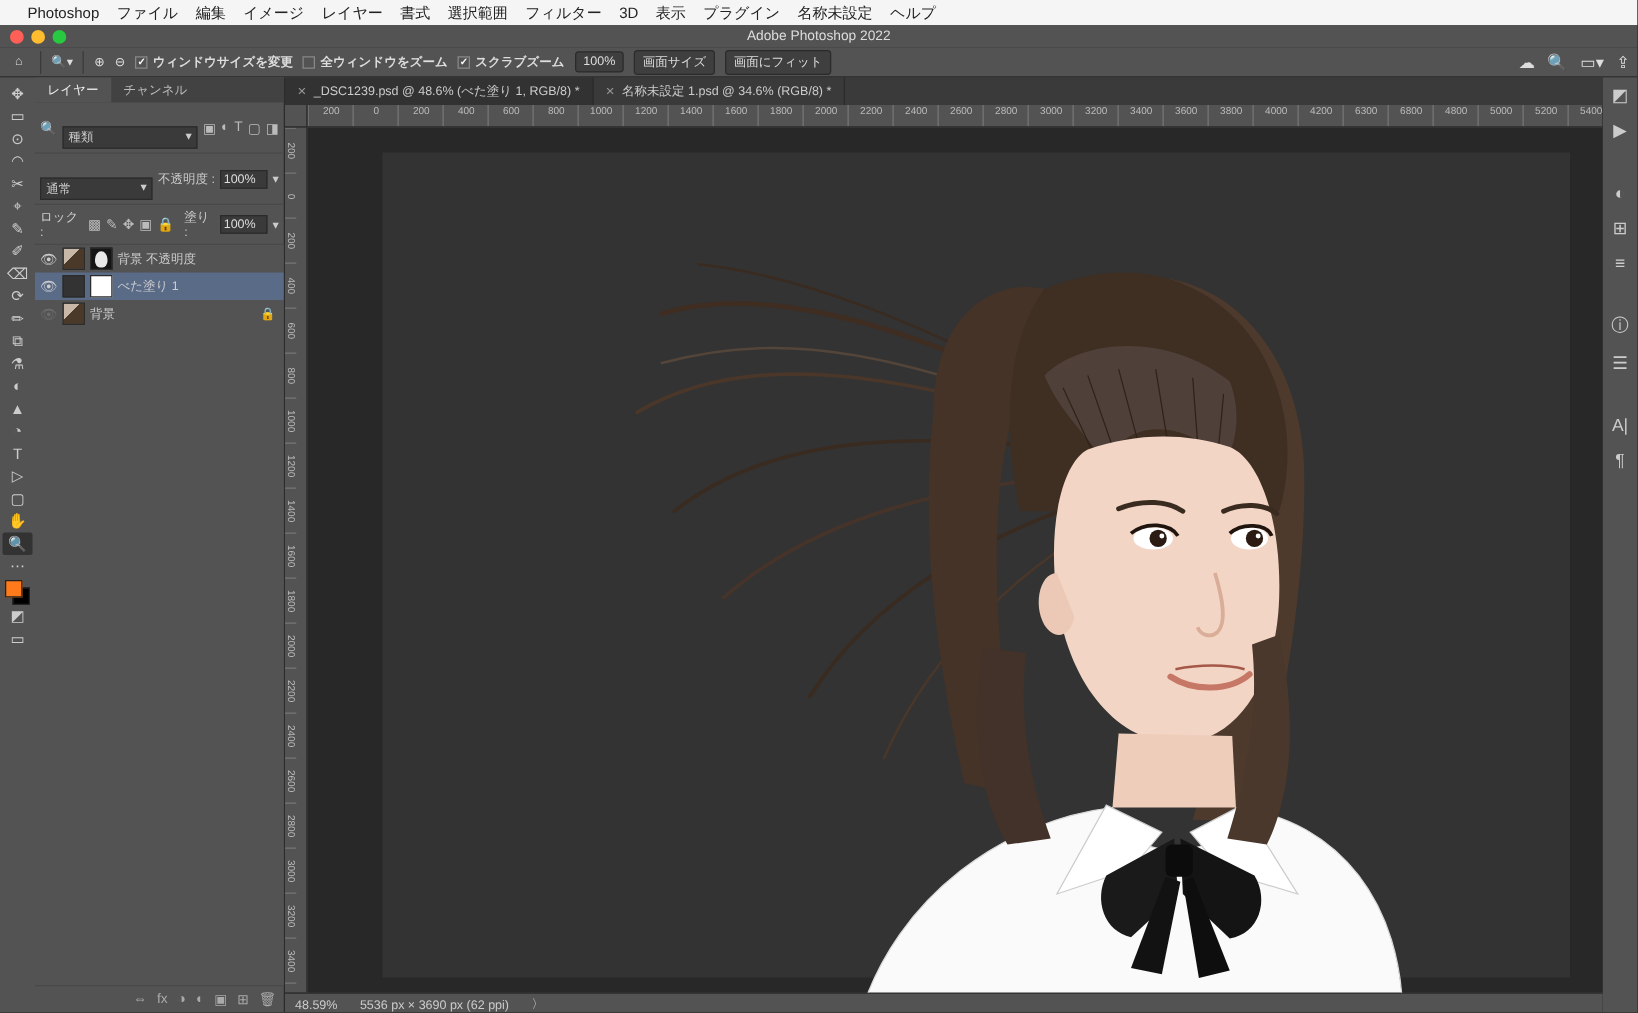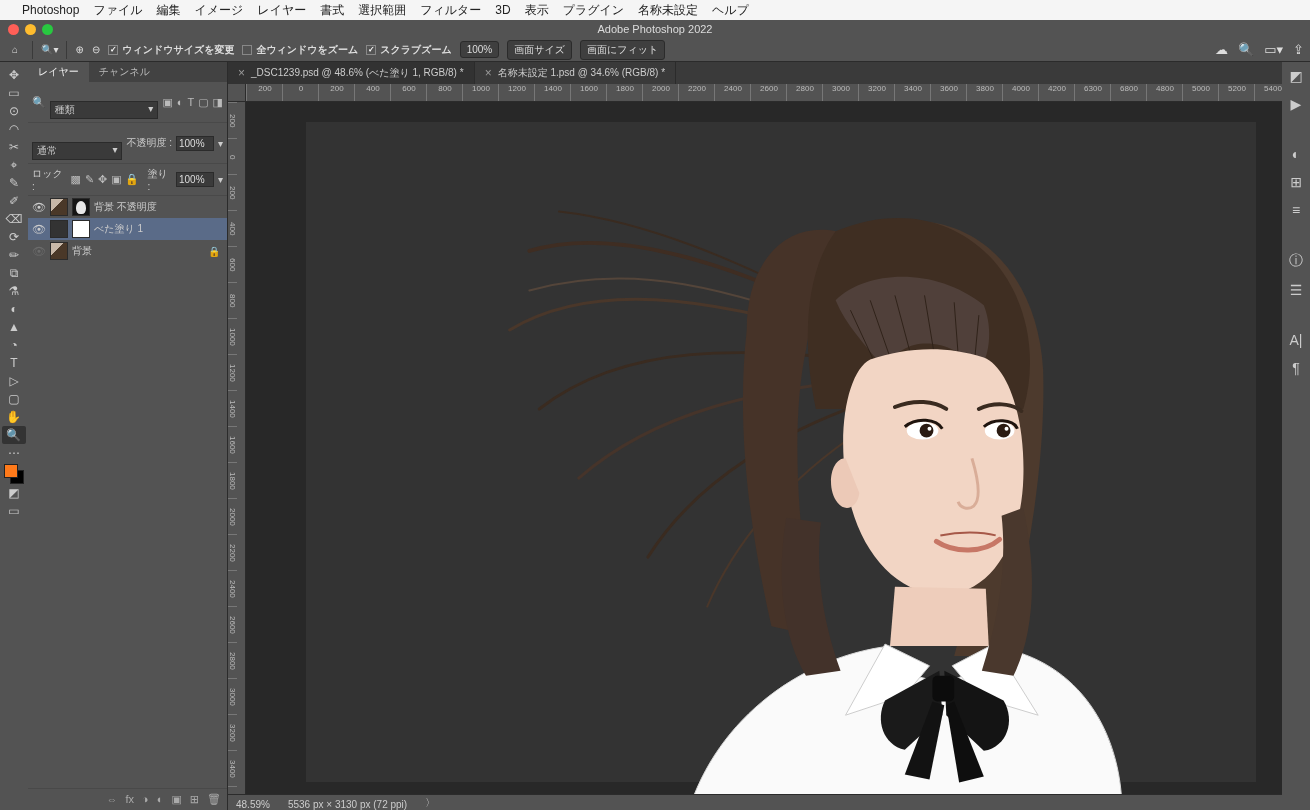--- a/index.html
+++ b/index.html
@@ -361,21 +361,21 @@
             <path d="M470 546 L 500 622 L 475 628 L 462 550 Z" fill="#0e0e0e"></path>
 
             <path d="M300 360 C 290 420 296 480 320 520 L 355 515 C 335 460 330 410 335 365 Z" fill="#43322a"></path>
             <path d="M540 350 C 555 420 550 480 530 520 L 498 515 C 517 455 523 405 518 358 Z" fill="#4a382d"></path>
           </svg>
         </div>
       </div>
     </div>
     <div class="status-bar">
       <span>48.59%</span>
-      <span>5536 px × 3130 px (72 ppi)</span>
+      <span>5536 px × 3690 px (62 ppi)</span>
       <span>〉</span>
     </div>
   </div>
 
   <div class="right-panels">
     <span>◩</span>
     <span>▶</span>
     <div class="gap"></div>
     <span>◐</span>
     <span>⊞</span>

